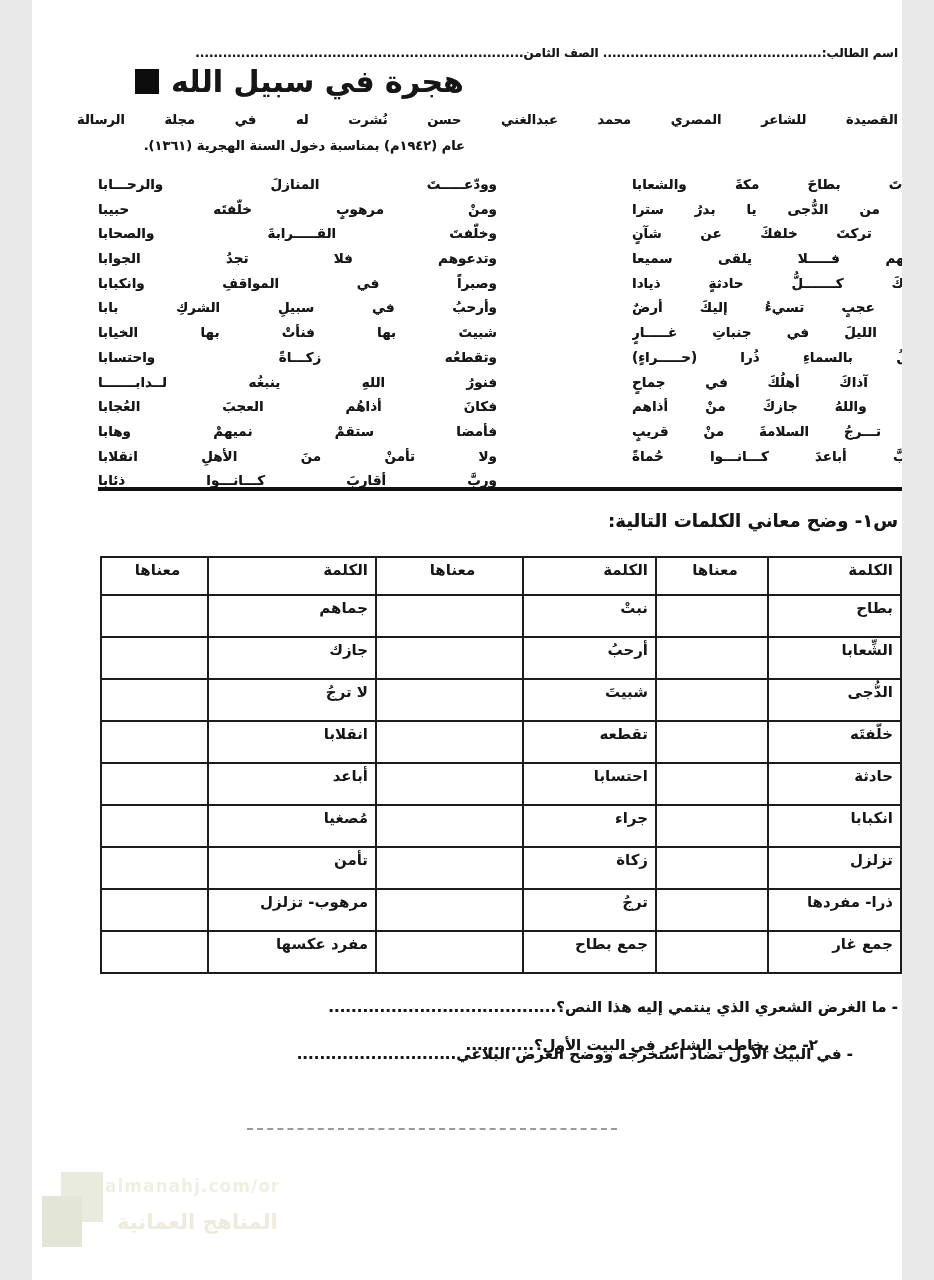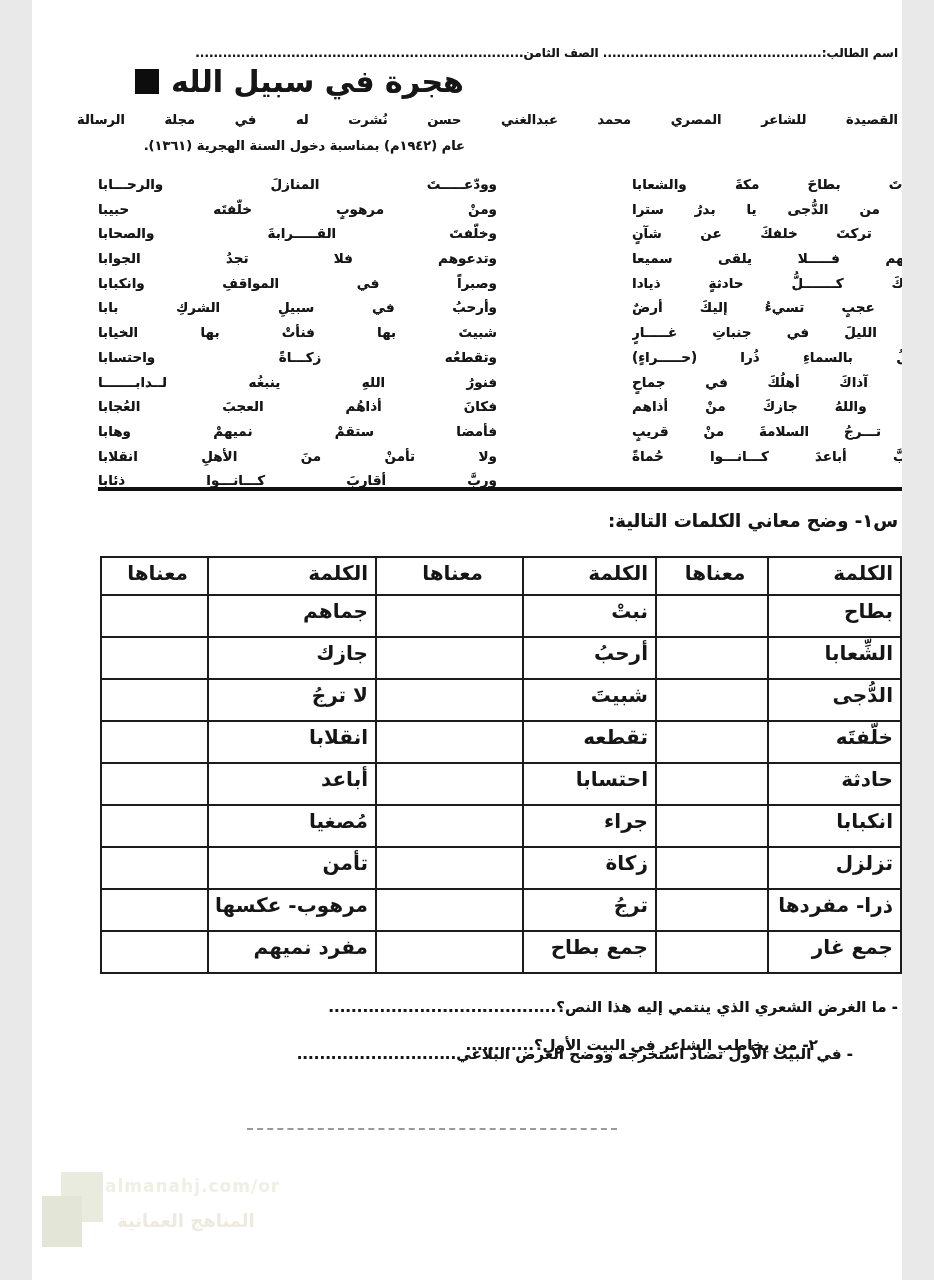--- a/index.html
+++ b/index.html
@@ -76,21 +76,21 @@
 
   
   #vocab-table{
     position:absolute;top:556px;left:68px;
     width:800px;direction:rtl;
     border-collapse:collapse;table-layout:fixed;
   }
   #vocab-table td{
     border:2px solid #1c1c1c;
     vertical-align:top;
-    font-size:20px;font-weight:bold;
+    font-size:15px;font-weight:bold;
     padding:3px 7px 0 13px;
     text-align:right;
     overflow:hidden;white-space:nowrap;
   }
   #vocab-table tr.hdr td{height:33px;}
   #vocab-table tr.row td{height:37px;}
   #vocab-table td.meaning-hdr{text-align:center;}
 
   
   .q-line{
@@ -109,21 +109,21 @@
   
   .wm-square{position:absolute;}
   #wm-square-1{left:29px;top:1172px;width:42px;height:50px;background:#e9ebdf;}
   #wm-square-2{left:10px;top:1196px;width:40px;height:51px;background:#e3e5d6;}
   #wm-url{
     position:absolute;left:73px;top:1176px;
     font-size:17px;letter-spacing:1px;color:#eef0e4;font-weight:bold;
   }
   #wm-arabic{
     position:absolute;left:85px;top:1210px;
-    font-size:18px;font-weight:bold;color:#eeeade;direction:rtl;
+    font-size:21px;font-weight:bold;color:#eeeade;direction:rtl;
   }
 </style>
 </head>
 <body>
 
 <div id="page">
 
   <div id="student-line" class="ink"><span>اسم الطالب:</span><span>................................................</span> <span>الصف الثامن</span><span>........................................................................</span></div>
 
   <div id="page-rule"></div>
@@ -243,29 +243,29 @@
       <td>زكاة</td>
       <td></td>
       <td>تأمن</td>
       <td></td>
     </tr>
     <tr class="row">
       <td>ذرا- مفردها</td>
       <td></td>
       <td>ترجُ</td>
       <td></td>
-      <td>مرهوب- عكسها</td>
+      <td>مرهوب- تزلزل</td>
       <td></td>
     </tr>
     <tr class="row">
       <td>جمع غار</td>
       <td></td>
       <td>جمع بطاح</td>
       <td></td>
-      <td>مفرد نميهم</td>
+      <td>مفرد عكسها</td>
       <td></td>
     </tr>
   </tbody>
     </table>
 
   <div id="q1" class="q-line ink">- ما الغرض الشعري الذي ينتمي إليه هذا النص؟........................................</div>
   <div id="q2" class="q-line ink">- في البيت الأول تضاد استخرجه ووضح الغرض البلاغي............................</div>
   <div id="q3" class="q-line ink">٢- من يخاطب الشاعر في البيت الأول؟............</div>
   <div id="q3-answer-line"></div>
 

